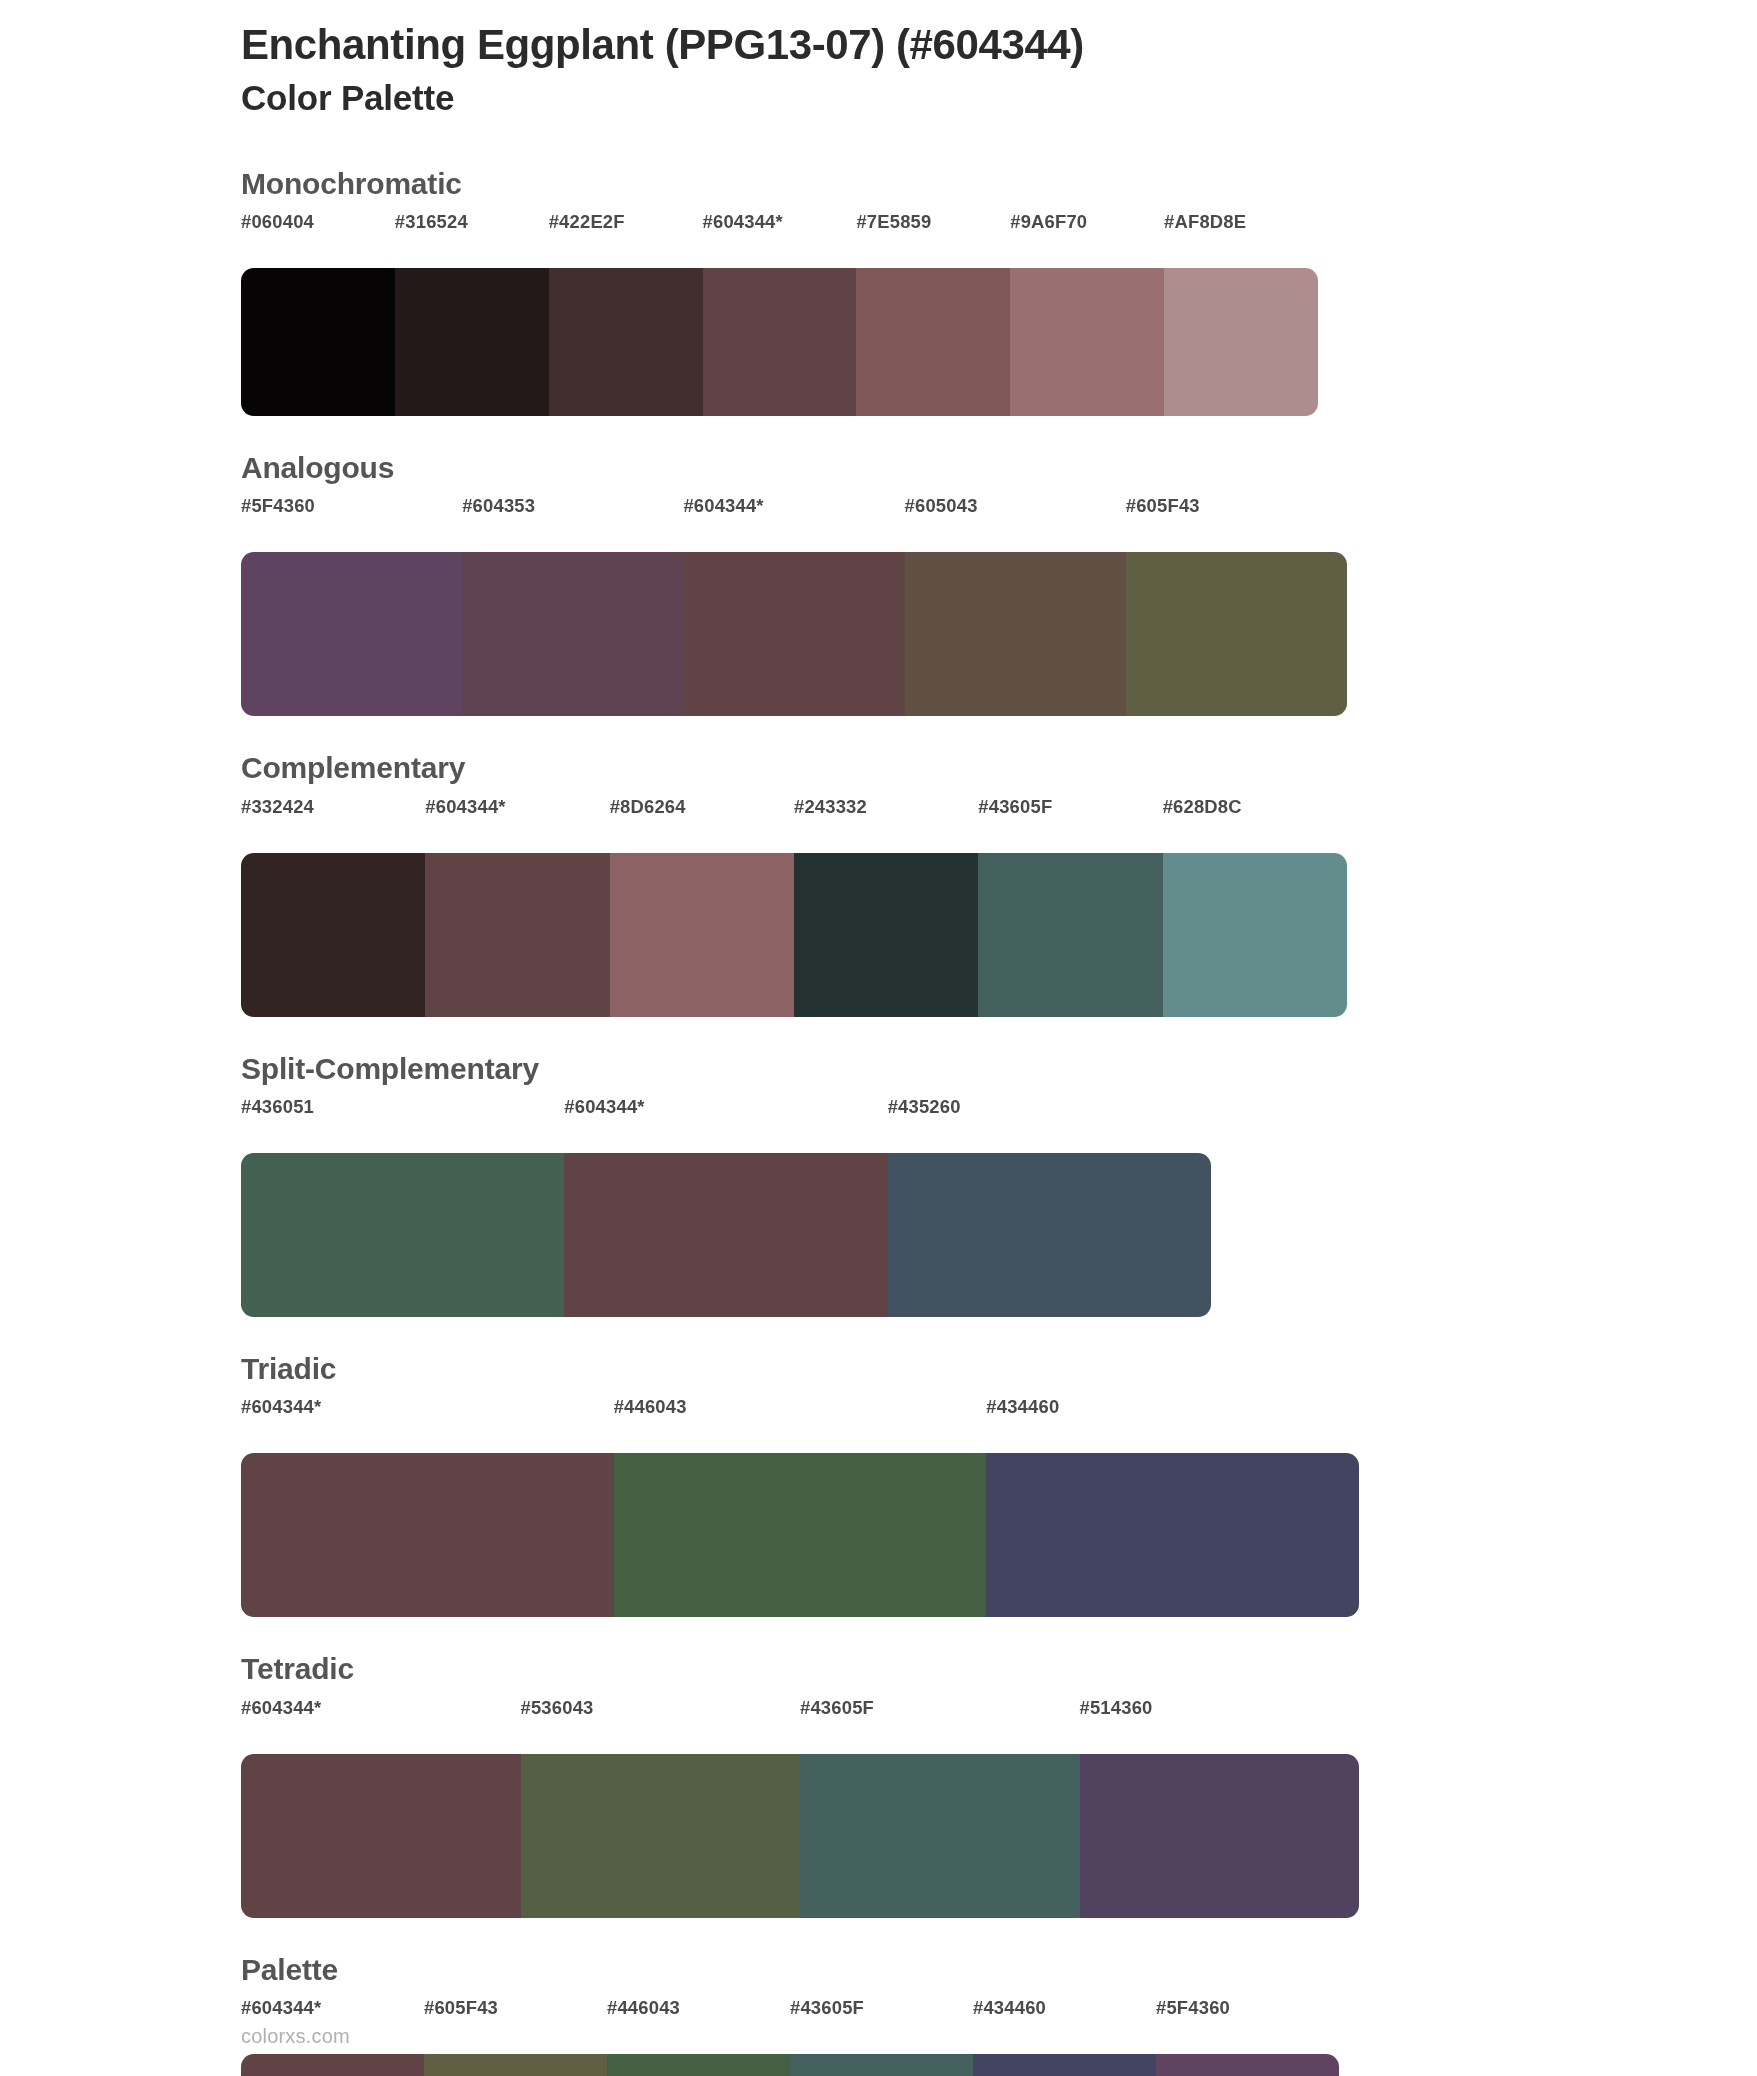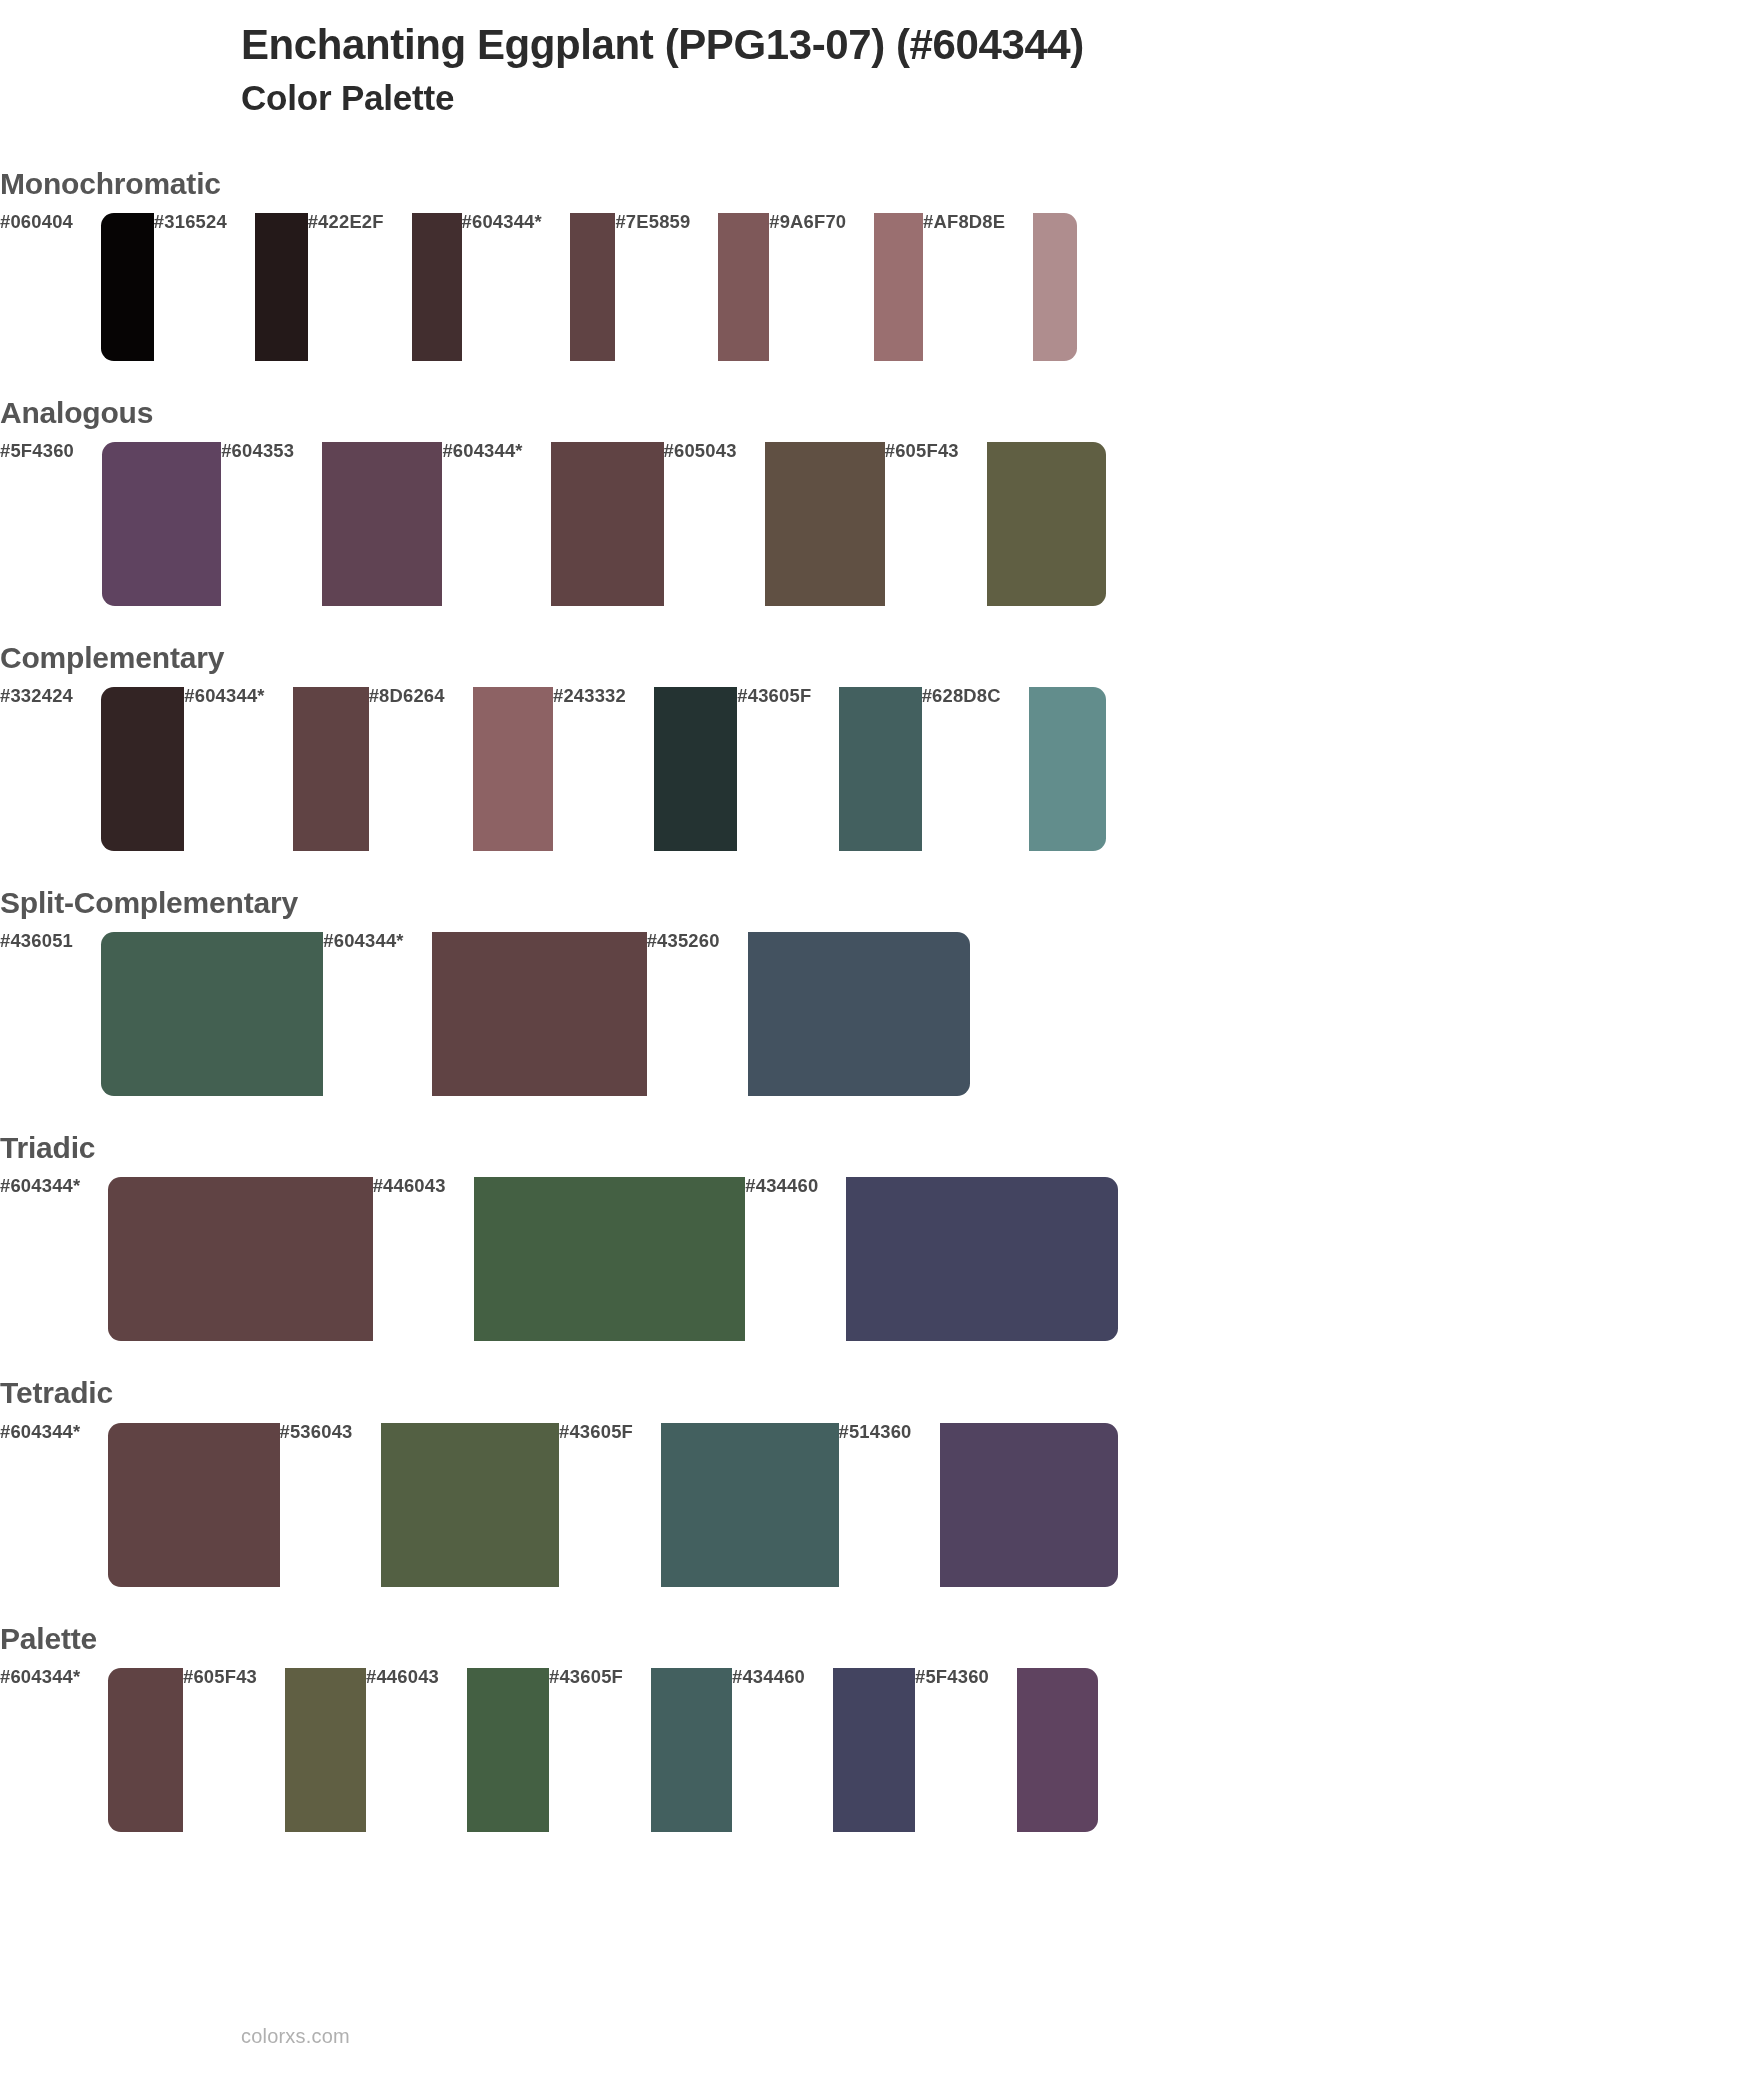--- a/index.html
+++ b/index.html
@@ -46,20 +46,21 @@
     line-height: 1.3;
     margin-top: 4.8px;
   }
 
   
   .sections {
     margin-top: 45px;
   }
 
   .palette-section {
+    padding-left: 241px;
     margin-bottom: 34px;
     margin-top: 28px;
   }
 
   .section-heading {
     font-size: 30px;
     font-weight: bold;
     color: #555555;
     letter-spacing: -0.2px;
     line-height: 1.2;
@@ -67,20 +68,21 @@
   }
 
   .swatch-strip {
     display: flex;
     align-items: stretch;
   }
 
   .swatch {
     position: relative;
     display: flex;
+    flex-direction: column;
     gap: 28px;
   }
 
   .swatch-label {
     font-size: 18.4px;
     font-weight: bold;
     color: #4a4a4a;
     line-height: 1;
     padding-bottom: 8.8px;
     white-space: nowrap;

